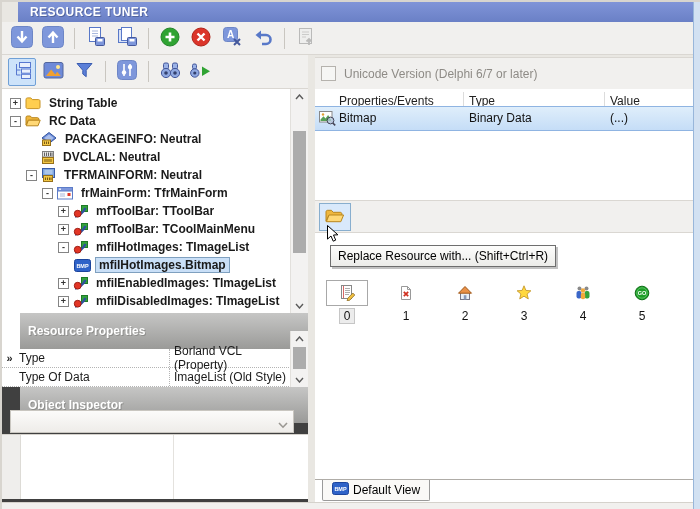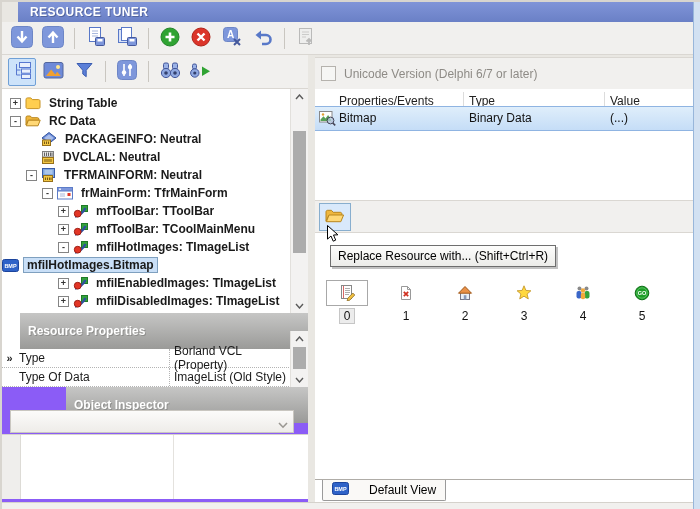--- a/index.html
+++ b/index.html
@@ -22,36 +22,36 @@
   .vsep{width:1px;height:21px;background:#C9C6C0;margin:0 4px;flex:none;}
   
   .tree-panel{left:0;top:87px;width:306px;height:224px;background:#fff;overflow:hidden;}
   .trow{height:18px;display:flex;align-items:center;white-space:nowrap;}
   .texp{width:11px;height:11px;border:1px solid #848484;background:#fff;flex:none;
         font:bold 9px/9px "Liberation Sans",sans-serif;text-align:center;color:#333;margin-right:4px;box-sizing:border-box;}
   .tspace{width:15px;flex:none;}
   .ticn{flex:none;margin-right:4px;display:flex;}
   .tlabel{padding:0 3px;border:1px solid transparent;font-weight:bold;}
   .tlabel.sel{background:#C9DFF7;border:1px solid #7FA0BF;}
-  .l0{padding-left:8px}.l1{padding-left:24px}.l2{padding-left:40px}.l3{padding-left:56px}.l4{}
+  .l0{padding-left:8px}.l1{padding-left:24px}.l2{padding-left:40px}.l3{padding-left:56px}.l4{padding-left:72px}
   
   .vsb{position:absolute;right:0;top:0;bottom:0;width:17px;background:#F3F2F1;border-left:1px solid #E2E0DC;}
   .sb-arrow{position:absolute;left:0;width:17px;height:15px;display:flex;align-items:center;justify-content:center;}
   .sb-thumb{position:absolute;left:2px;width:13px;background:#ACACAC;}
   
   .phdr{height:36px;background:linear-gradient(#C6C6C5,#9A9A98);color:#fff;font-weight:bold;
         display:flex;align-items:center;padding-left:8px;text-shadow:1px 1px 0 #8E8E8C;margin-left:18px;}
   
   .props-panel{left:0;top:311px;width:306px;height:74px;background:#fff;}
   .prow{display:flex;height:18px;border-bottom:1px dotted #B4B4B4;align-items:center;}
   .pgut{width:15px;flex:none;text-align:center;font-weight:bold;font-size:11px;color:#222;}
   .pname{width:150px;flex:none;border-right:1px dotted #B4B4B4;height:100%;display:flex;align-items:center;padding-left:2px;}
   .pval{padding-left:4px;}
   
-  .oi-panel{left:0;top:385px;width:306px;height:115px;background:#8b5cf6;padding-left:46px;}
+  .oi-panel{left:0;top:385px;width:306px;height:115px;background:#404040;}
   .oi-combo{position:absolute;left:8px;right:14px;top:23px;height:21px;
             background:linear-gradient(#FCFBFA,#EEECE9);border:1px solid #C9C6C0;}
   .oi-chev{position:absolute;right:5px;top:7px;}
   .oi-grid{position:absolute;left:0;right:0;top:47px;bottom:3px;background:#fff;border-top:1px solid #D5D2CC;display:flex;}
   .oi-gut{width:18px;background:#EFEEEC;border-right:1px solid #DDDBD6;flex:none;}
   .oi-c1{width:152px;border-right:1px solid #E4E2DE;flex:none;}
   
   .right-panel{left:313px;top:55px;width:380px;height:445px;background:#fff;border-top:1px solid #DAD7D2;}
   .unicode-bar{position:absolute;left:0;top:0;right:0;height:31px;background:#F1F0EE;
                display:flex;align-items:center;gap:8px;padding-left:6px;color:#8E8B86;}
@@ -71,21 +71,21 @@
            padding:3px 7px;white-space:nowrap;color:#000;}
   .cursor{position:absolute;left:11px;top:166px;}
   .imgstrip{position:absolute;left:0;top:222px;display:flex;padding-left:10px;gap:15px;}
   .imgcell{width:44px;display:flex;flex-direction:column;align-items:center;}
   .imgbox{width:40px;height:24px;display:flex;align-items:center;justify-content:center;border:1px solid transparent;}
   .imgbox.sel{border:1px solid #A8A8A8;background:#fff;}
   .imgnum{margin-top:2px;padding:0 4px;border:1px solid transparent;color:#111;}
   .imgnum.sel{background:#ECECEC;border:1px solid #C6C6C6;}
   .tabbar{position:absolute;left:0;right:0;bottom:0;height:22px;background:#fff;border-top:1px solid #AFACA7;}
   .tab{margin-left:7px;height:21px;background:#FAF9F7;border:1px solid #9A9A9A;border-top:none;
-       border-radius:0 0 2px 2px;display:inline-flex;align-items:center;gap:20px;padding:0 9px;box-sizing:border-box;color:#000;}
+       border-radius:0 0 2px 2px;display:inline-flex;align-items:center;gap:4px;padding:0 9px;box-sizing:border-box;color:#000;}
   
   .statusbar{left:0;top:500px;width:691px;height:7px;background:#F1F0EE;border-top:1px solid #D5D2CC;}
   .right-edge{left:691px;top:0;width:7px;height:507px;background:#D2E1F2;border-left:1px solid #98B6DA;}
 </style>
 </head>
 <body>
 
 <div class="win">
 
   <div class="abs titlebar">

